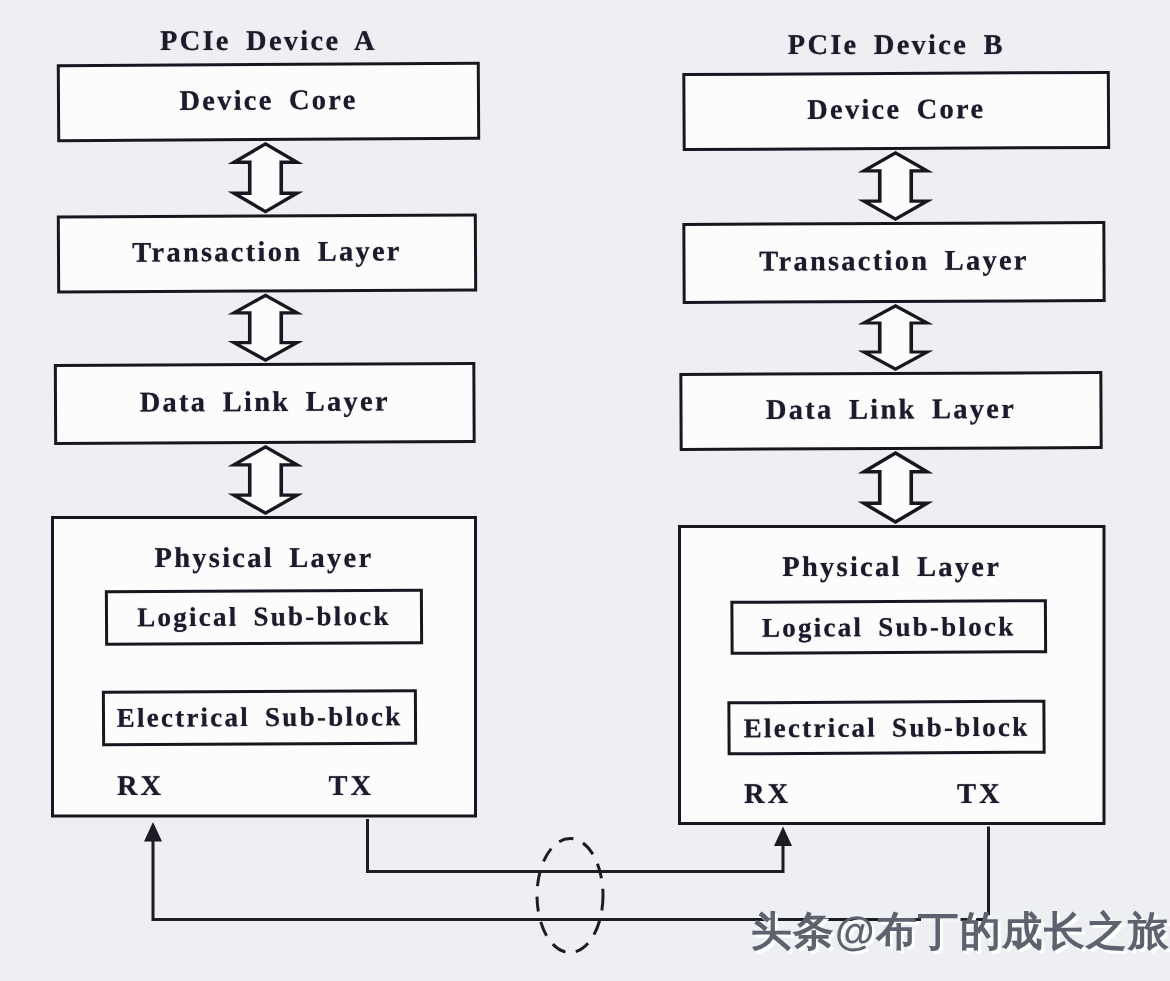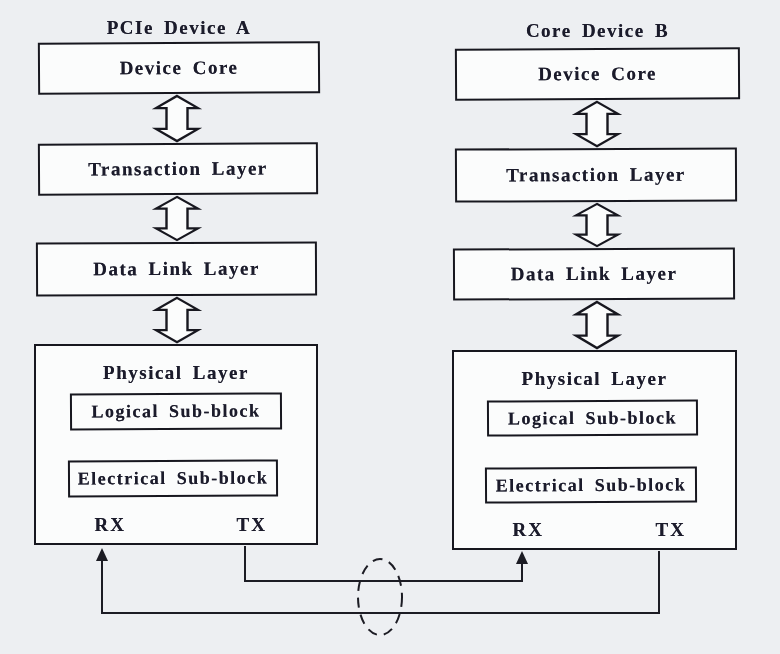--- a/index.html
+++ b/index.html
@@ -23,21 +23,21 @@
   }
   .sub{font-size:18px;border-width:2px;}
   .phy{align-items:flex-start;}
   .phy .phy-label{margin-top:16px;}
   .dev-title{
     position:absolute;text-align:center;
     font-size:19px;font-weight:700;letter-spacing:1.5px;word-spacing:4px;
     text-shadow:0 0 .6px rgba(27,27,43,.7);
   }
   .port{
-    position:absolute;text-align:right;
+    position:absolute;text-align:left;
     font-size:19px;font-weight:700;letter-spacing:2px;
     text-shadow:0 0 .6px rgba(27,27,43,.7);
   }
   
   .t-a  {left:38px;top:17px;width:282px;}
   .core-a{left:38px;top:42px;width:282px;height:52px;transform:rotate(-.35deg);}
   .txn-a{left:38px;top:143px;width:280px;height:52px;transform:rotate(-.3deg);}
   .dll-a{left:36px;top:242px;width:281px;height:54px;transform:rotate(-.25deg);}
   .phy-a{left:34px;top:344px;width:284px;height:201px;}
   .log-a{left:70px;top:393px;width:212px;height:37px;transform:rotate(-.3deg);}
@@ -117,21 +117,21 @@
     <span>Logical Sub-block</span>
   </div>
 
   <div class="box sub ele-a">
     <span>Electrical Sub-block</span>
   </div>
 
   <div class="port rx-a">RX</div>
   <div class="port tx-a">TX</div>
 
-  <div class="dev-title t-b">Core Device B</div>
+  <div class="dev-title t-b">PCIe Device B</div>
 
   <div class="box core-b">
     <span>Device Core</span>
   </div>
 
   <svg class="arrow arr-b1" viewBox="0 0 44 50" preserveAspectRatio="none">
     <path d="M22 1 L43 14 L32.5 14 L32.5 36 L43 36 L22 49 L1 36 L11.5 36 L11.5 14 L1 14 Z"></path>
   </svg>
 
   <div class="box txn-b">
@@ -169,14 +169,15 @@
 
     <polyline points="245,546 245,581 522,581 522,556"></polyline>
     <polygon points="516,564 528,564 522,551"></polygon>
 
     <polyline points="659,551 659,613 102,613 102,553"></polyline>
     <polygon points="96,561 108,561 102,548"></polygon>
 
     <ellipse cx="380" cy="597" rx="22" ry="38"></ellipse>
   </svg>
 
+  <div class="watermark">头条@布丁的成长之旅</div>
 
 </div>
 
 </body></html>

